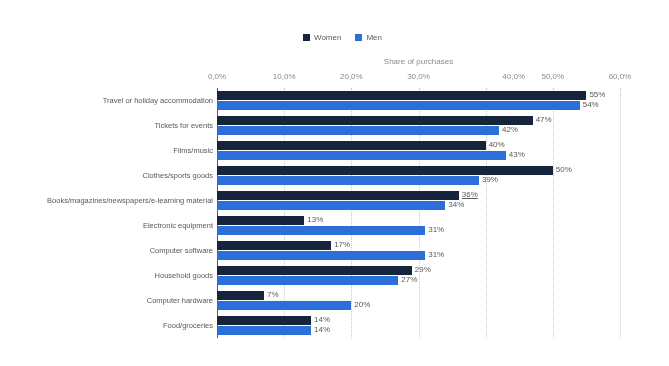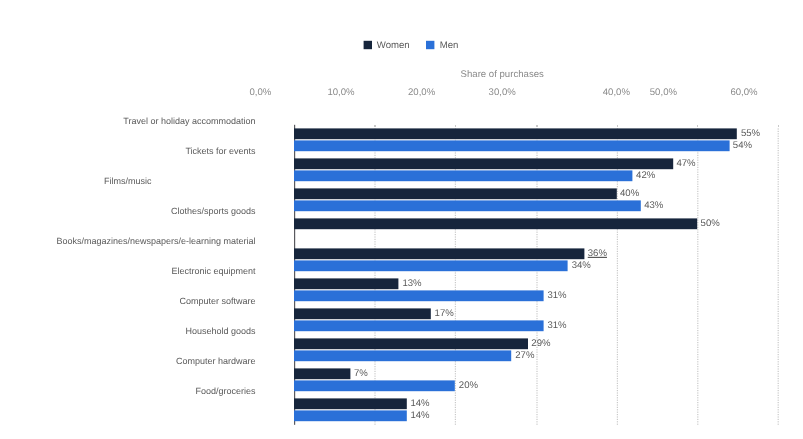--- a/index.html
+++ b/index.html
@@ -77,24 +77,23 @@
     color: #8a8a8a;
     line-height: 10px;
     transform: translateX(-50%);
     white-space: nowrap;
   }
 
   
   .plot {
     position: absolute;
     left: 217px;
-    top: 104px;
+    top: 88px;
     width: 403px;
     height: 250px;
-    margin-left: 28px;
   }
   .gridlines {
     position: absolute;
     left: 0; top: 0;
     width: 100%;
     height: 100%;
     pointer-events: none;
   }
   .gridline {
     position: absolute;
@@ -182,21 +181,21 @@
       <div class="tick-label" style="left: 351.333px;">20,0%</div>
       <div class="tick-label" style="left: 418.5px;">30,0%</div>
       <div class="tick-label" style="left: 485.667px; margin-left: 28px;">40,0%</div>
       <div class="tick-label" style="left: 552.833px;">50,0%</div>
       <div class="tick-label" style="left: 620px;">60,0%</div>
     </div>
 
   <div class="cat-labels">
       <div class="cat-label" style="top: 33px;">Tickets for events</div>
       <div class="cat-label" style="top: 8px;">Travel or holiday accommodation</div>
-      <div class="cat-label" style="top: 58px; text-align: center;">Films/music</div>
+      <div class="cat-label" style="top: 58px;">Films/music</div>
       <div class="cat-label" style="top: 83px;">Clothes/sports goods</div>
       <div class="cat-label" style="top: 133px;">Electronic equipment</div>
       <div class="cat-label" style="top: 108px;">Books/magazines/newspapers/e-learning material</div>
       <div class="cat-label" style="top: 158px;">Computer software</div>
       <div class="cat-label" style="top: 183px;">Household goods</div>
       <div class="cat-label" style="top: 208px; padding-left: 16px;">Computer hardware</div>
       <div class="cat-label" style="top: 233px;">Food/groceries</div>
     </div>
 
   <div class="plot">
@@ -238,20 +237,24 @@
           <div class="bar-row">
             <div class="bar" style="width: 288.817px; background: rgb(42, 112, 216);"></div>
             <span class="bar-value" style="left: 288.817px;">43%</span>
           </div>
         </div>
         <div class="bar-group" style="top: 78px;">
           <div class="bar-row">
             <div class="bar" style="width: 335.833px; background: rgb(22, 37, 60);"></div>
             <span class="bar-value" style="left: 335.833px;">50%</span>
           </div>
+          <div class="bar-row">
+            <div class="bar" style="width: 261.95px; background: rgb(42, 112, 216);"></div>
+            <span class="bar-value" style="left: 261.95px;">39%</span>
+          </div>
         </div>
         <div class="bar-group" style="top: 103px;">
           <div class="bar-row">
             <div class="bar" style="width: 241.8px; background: rgb(22, 37, 60);"></div>
             <span class="bar-value" style="left: 241.8px; text-decoration: underline;">36%</span>
           </div>
           <div class="bar-row">
             <div class="bar" style="width: 228.367px; background: rgb(42, 112, 216);"></div>
             <span class="bar-value" style="left: 228.367px;">34%</span>
           </div>

